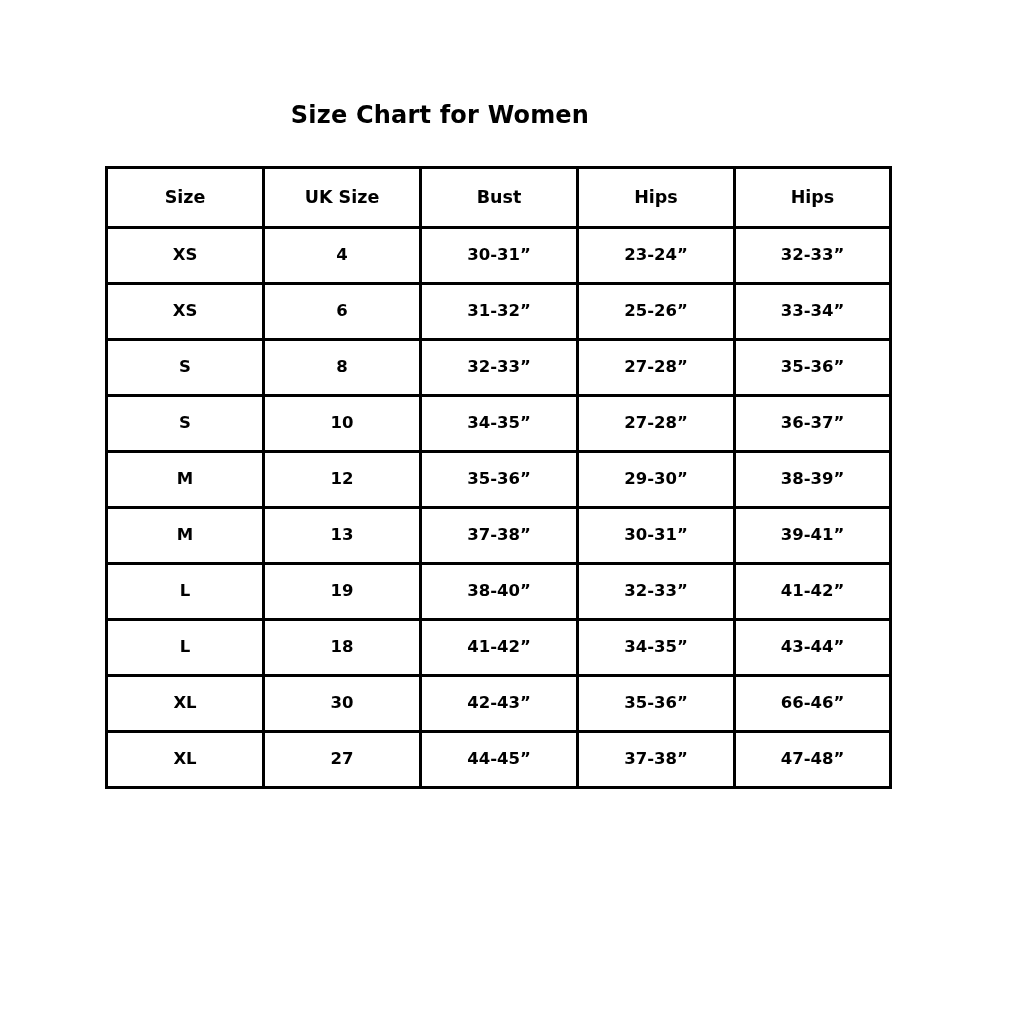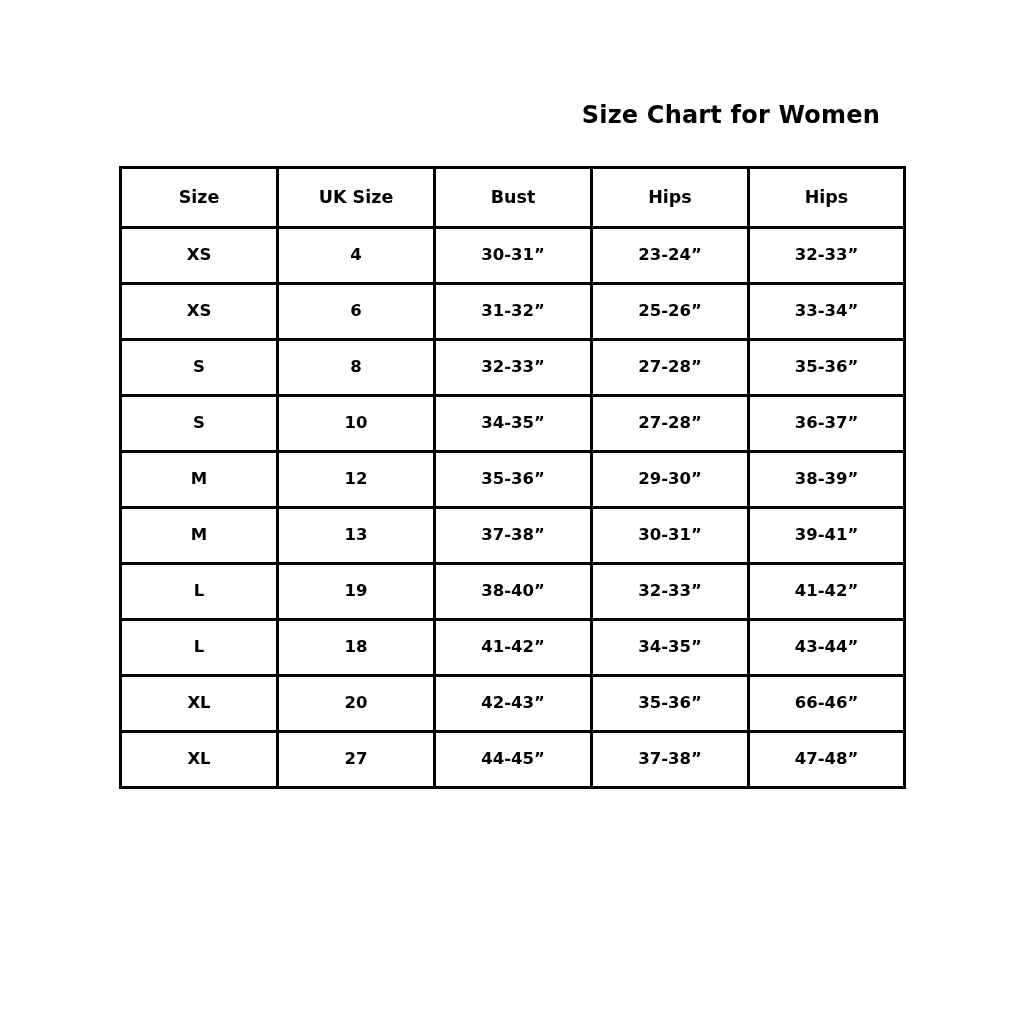--- a/index.html
+++ b/index.html
@@ -18,29 +18,29 @@
     position: relative;
     width: 1024px;
     height: 1024px;
     box-sizing: border-box;
   }
   .chart-title {
     position: absolute;
     top: 101px;
     left: 0;
     width: 880px;
-    text-align: right;
+    text-align: center;
     font-size: 24px;
     font-weight: bold;
     letter-spacing: 0.2px;
   }
   .table-wrap {
     position: absolute;
     top: 166px;
-    left: 119px;
+    left: 105px;
     width: 696px;
   }
   table.size-chart {
     border-collapse: collapse;
     width: 784px;
     table-layout: fixed;
   }
   table.size-chart th,
   table.size-chart td {
     border: 3px solid #000000;
@@ -138,21 +138,21 @@
         </tr>
         <tr>
           <td>L</td>
           <td>18</td>
           <td>41-42”</td>
           <td>34-35”</td>
           <td>43-44”</td>
         </tr>
         <tr>
           <td>XL</td>
-          <td>20</td>
+          <td>30</td>
           <td>42-43”</td>
           <td>35-36”</td>
           <td>66-46”</td>
         </tr>
         <tr>
           <td>XL</td>
           <td>27</td>
           <td>44-45”</td>
           <td>37-38”</td>
           <td>47-48”</td>

